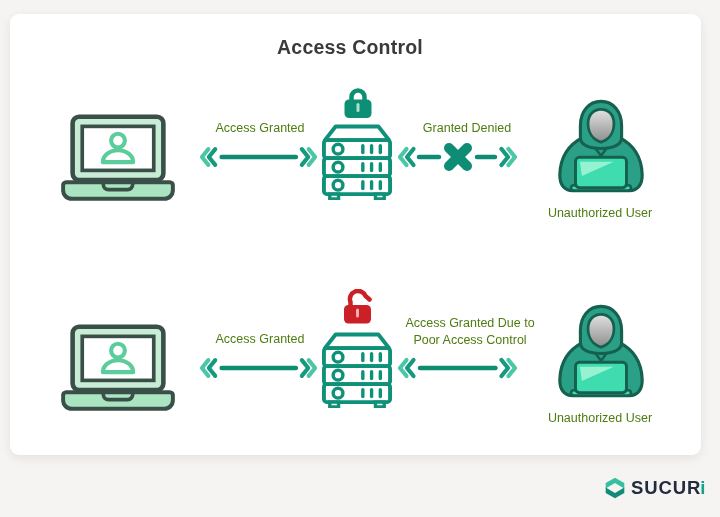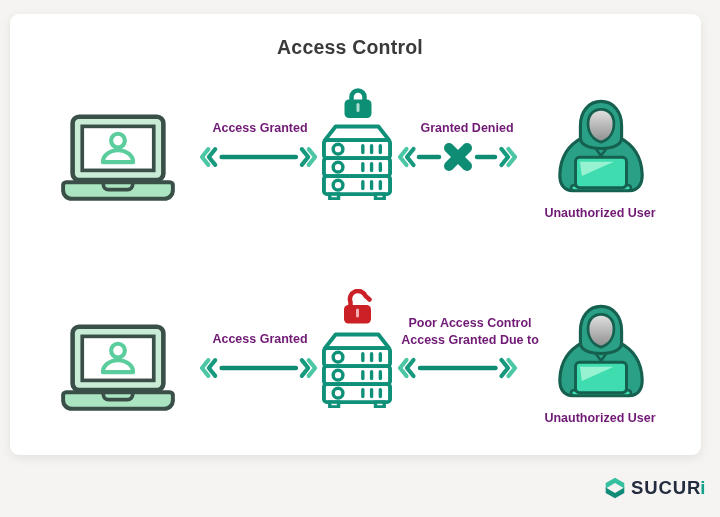--- a/index.html
+++ b/index.html
@@ -16,21 +16,21 @@
     box-shadow:0 3px 10px rgba(120,110,100,0.14);
   }
   .title{
     position:absolute;left:0;right:20px;text-align:center;
     font-size:19.5px;font-weight:700;color:#3a3a3a;letter-spacing:.2px;
   }
   .t1{top:36px;}
   .t2{top:243px;}
   .lbl{
     position:absolute;text-align:center;
-    font-size:12.5px;font-weight:700;color:#701a75;line-height:17px;
+    font-size:12.5px;font-weight:400;color:#4d7c0f;line-height:17px;
   }
   .abs{position:absolute;}
   .logo{
     position:absolute;left:604px;top:476px;height:24px;
     display:flex;align-items:center;gap:5px;
   }
   .brand{
     font-size:18.5px;font-weight:700;color:#232b3f;letter-spacing:.9px;text-align:center;
   }
   .brand-i{
@@ -198,22 +198,22 @@
         <use href="#sym-lock-open"></use>
       </svg>
   </div>
   <div class="abs" style="left:322px;top:332px;">
     <svg width="70" height="76" viewBox="0 0 72 78">
         <use href="#sym-server"></use>
       </svg>
   </div>
 
   <div class="lbl" style="left:397px;top:315px;width:146px;">
+    <div>Access Granted Due to</div>
     <div>Poor Access Control</div>
-    <div>Access Granted Due to</div>
   </div>
   <div class="abs" style="left:397px;top:357px;">
     <svg width="124" height="22" viewBox="0 0 124 22">
         <use href="#sym-arrow-line"></use>
       </svg>
   </div>
 
   <div class="abs" style="left:551px;top:302px;">
     <svg width="100" height="100" viewBox="0 0 102 102">
         <use href="#sym-hacker"></use>

